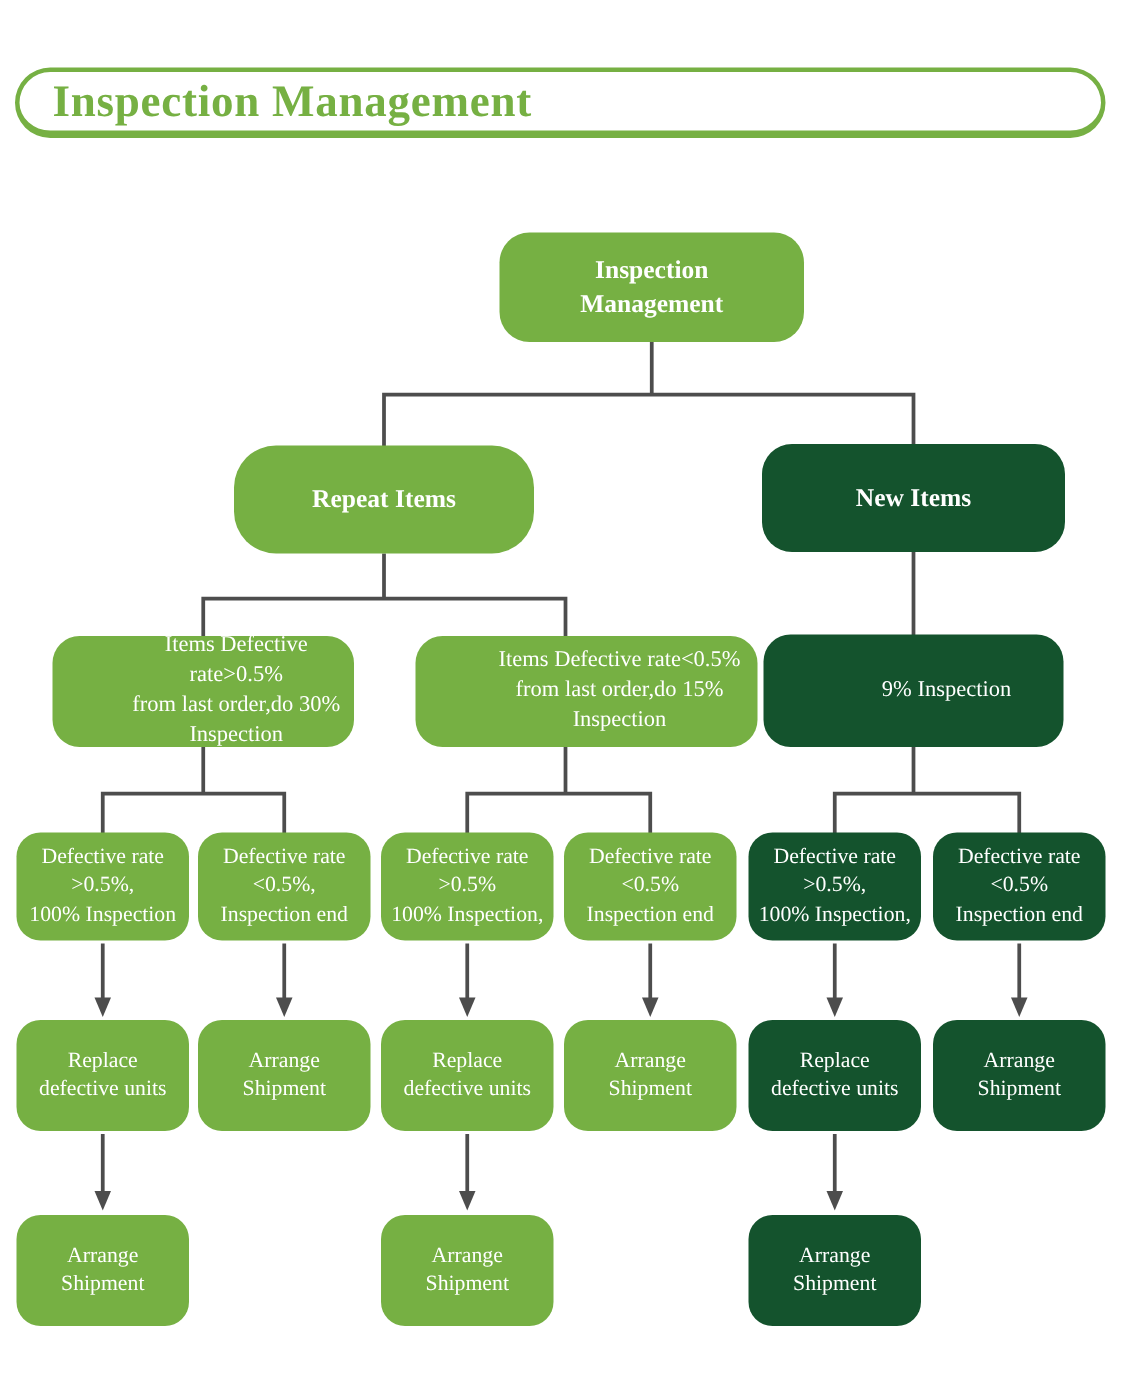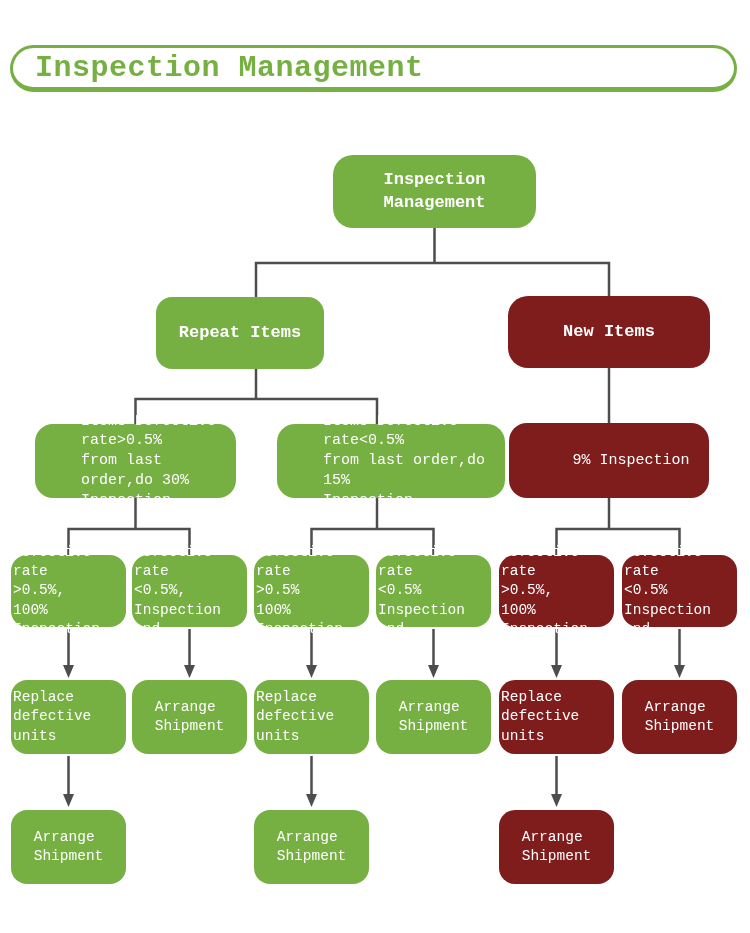--- a/index.html
+++ b/index.html
@@ -1,36 +1,36 @@
 <!DOCTYPE html>
 <html><head>
 <meta charset="utf-8">
 <style>
   html,body{margin:0;padding:0;background:#ffffff;}
   .canvas{
     position:relative;width:750px;height:933px;background:#ffffff;overflow:hidden;
-    font-family:Liberation Mono, monospace;
+    font-family:Liberation Serif, serif;
   }
   .header{
     position:absolute;left:10px;top:45px;width:721px;height:39px;
     border:3px solid #76b043;border-bottom-width:5px;border-radius:26px;
     display:flex;align-items:center;background:#ffffff;
   }
   .header-title{
     color:#76b043;font-weight:bold;font-size:30px;padding-left:22px;
     letter-spacing:0.5px;white-space:nowrap;
   }
   .connectors{position:absolute;left:0;top:0;}
   .node{
     position:absolute;display:flex;align-items:center;justify-content:center;
-    text-align:left;white-space:pre-line;color:#ffffff;border-radius:18px;
+    text-align:center;white-space:pre-line;color:#ffffff;border-radius:18px;
     line-height:1.32;box-sizing:border-box;padding:2px;
   }
   .node--green{background:#76b043;}
-  .node--gray{background:#7f1d1d;}
+  .node--gray{background:#14532d;}
   .node--title{font-weight:bold;font-size:17px;}
   .node--md{font-size:15px;padding-left:46px;}
   .node--sm{font-size:14.5px;border-radius:16px;}
 </style>
 </head>
 <body>
 
 <div class="canvas">
 
   <div class="header">
@@ -77,21 +77,21 @@
       <polygon points="674,665 685,665 679.5,678"></polygon>
       <polygon points="63,794 74,794 68.5,807"></polygon>
       <polygon points="306,794 317,794 311.5,807"></polygon>
       <polygon points="551,794 562,794 556.5,807"></polygon>
     </g>
   </svg>
 
   <div class="node node--green node--title" style="left:333px;top:155px;width:203px;height:73px;border-radius:20px">Inspection
 Management</div>
 
-  <div class="node node--green node--title" style="left:156px;top:297px;width:168px;height:72px;border-radius:16px">Repeat Items</div>
+  <div class="node node--green node--title" style="left:156px;top:297px;width:200px;height:72px;border-radius:28px">Repeat Items</div>
   <div class="node node--gray node--title" style="left:508px;top:296px;width:202px;height:72px;border-radius:20px">New Items</div>
 
   <div class="node node--green node--md" style="left:35px;top:424px;width:201px;height:74px">Items Defective rate&gt;0.5%
 from last order,do 30%
 Inspection</div>
   <div class="node node--green node--md" style="left:277px;top:424px;width:228px;height:74px">Items Defective rate&lt;0.5%
 from last order,do 15%
 Inspection</div>
   <div class="node node--gray node--md" style="left:509px;top:423px;width:200px;height:75px">9% Inspection</div>
 

